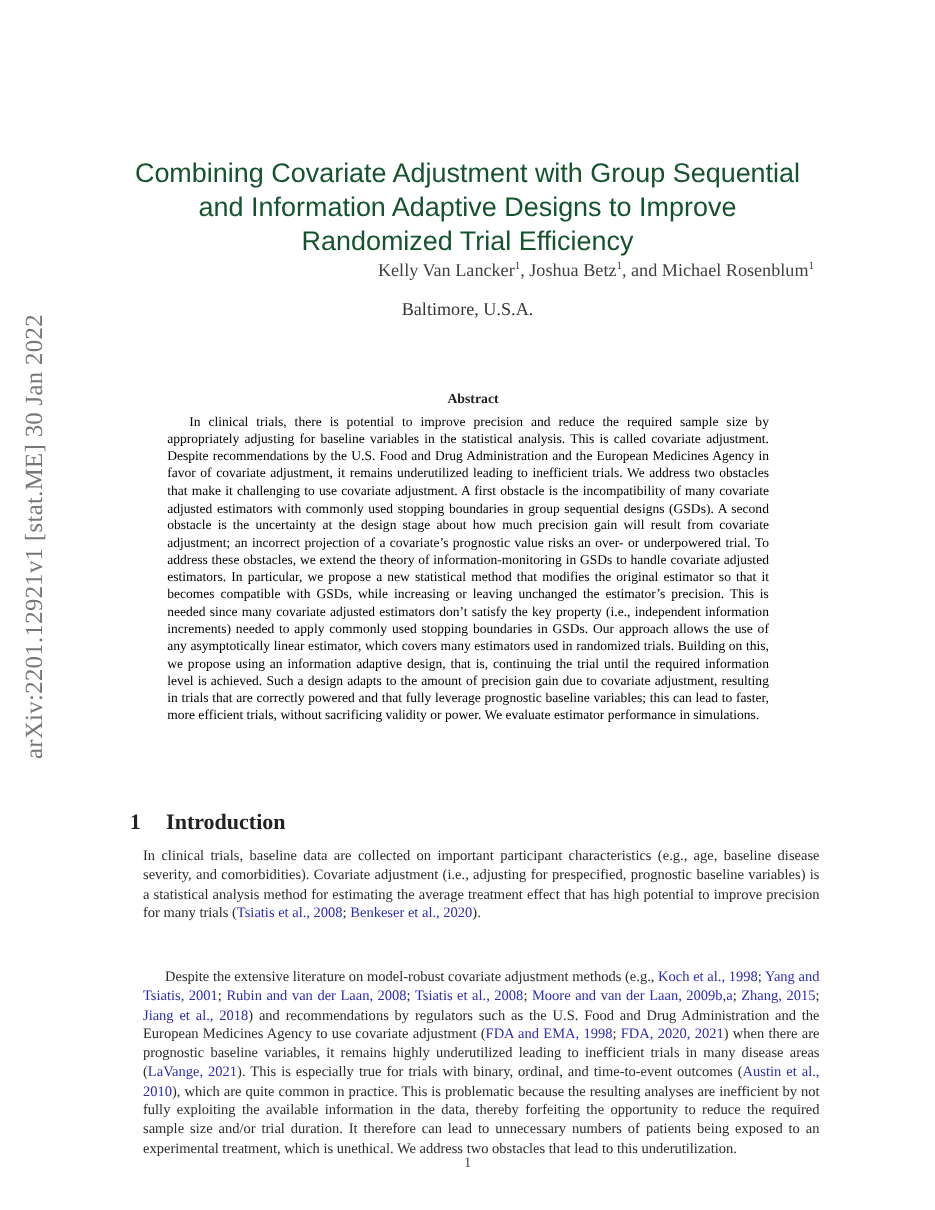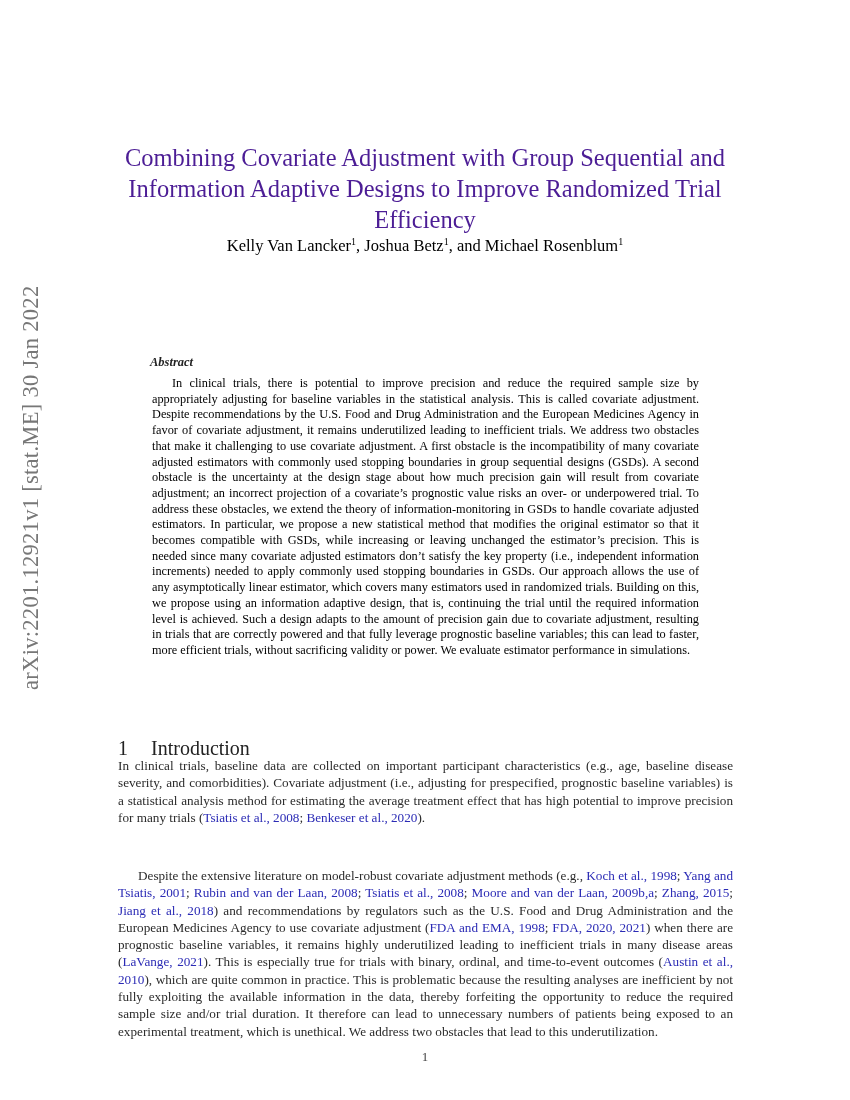--- a/index.html
+++ b/index.html
@@ -9,58 +9,58 @@
 
     .arxiv-stamp {
       position: absolute; left: 18px; top: 690px;
       transform-origin: left top; transform: rotate(-90deg);
       font-family: "Liberation Serif", serif; font-size: 22.5px; color: #777;
       white-space: nowrap; letter-spacing: 0.3px;
     }
 
     .title {
       position: absolute; left: 110px; width: 630px; top: 126px;
-      text-align: center; font-family: Liberation Serif, serif;
-      font-size: 24.5px; line-height: 31px; color: #4c1d95; font-weight: normal;
+      text-align: center; font-family: Liberation Sans, sans-serif;
+      font-size: 24.5px; line-height: 31px; color: #14532d; font-weight: normal;
     }
     .authors {
       position: absolute; left: 110px; width: 630px; top: 236px;
-      text-align: center; font-family: "Liberation Serif", serif;
-      font-size: 16.5px; color: #000000;
+      text-align: right; font-family: "Liberation Serif", serif;
+      font-size: 16.5px; color: #404040;
     }
     .affil {
       position: absolute; left: 110px; width: 630px; top: 270px;
       text-align: center; font-family: "Liberation Serif", serif;
       font-size: 16.5px; line-height: 21px; color: #333;
     }
     sup { font-size: 10px; vertical-align: super; line-height: 0; }
 
     .abstract-heading {
       position: absolute; left: 150px; width: 560px; top: 355px;
-      text-align: left; font-family: "Liberation Serif", serif;
-      font-weight: bold; font-size: 12.5px; color: #222; font-style: italic;
+      text-align: center; font-family: "Liberation Serif", serif;
+      font-weight: bold; font-size: 12.5px; color: #222;
     }
     .abstract-body {
       position: absolute; left: 152px; width: 547px; top: 376px;
       font-family: "Liberation Serif", serif; font-size: 12.3px;
       line-height: 15.7px; text-align: justify; color: #000000;
       text-indent: 20px; margin: 0;
     }
 
     .section-heading {
       position: absolute; left: 118px; top: 720px;
-      font-family: "Liberation Serif", serif; font-weight: normal;
+      font-family: "Liberation Serif", serif; font-weight: bold;
       font-size: 20px; color: #222; white-space: nowrap;
     }
     .section-heading .num { display: inline-block; width: 33px; }
 
     .intro {
       position: absolute; left: 118px; width: 615px;
       font-family: "Liberation Serif", serif; font-size: 13.2px;
-      line-height: 17.3px; text-align: justify; color: #2a2a2a; margin: 0;
+      line-height: 17.3px; text-align: justify; color: #2a2a2a; margin: 12px;
     }
     .intro.p1 { top: 757px; }
     .intro.p2 { top: 867px; text-indent: 20px; }
     .cite { color: #2b2bb5; cursor: pointer; }
 
     .page-number {
       position: absolute; left: 0; width: 850px; top: 1049px;
       text-align: center; font-family: "Liberation Serif", serif;
       font-size: 13px; color: #444;
     }
@@ -70,20 +70,21 @@
 
 <div class="page">
 
   <div class="arxiv-stamp">arXiv:2201.12921v1  [stat.ME]  30 Jan 2022</div>
 
   <h1 class="title">Combining Covariate Adjustment with Group Sequential and Information Adaptive Designs to Improve Randomized Trial Efficiency</h1>
 
   <div class="authors"><span>Kelly Van Lancker</span><sup>1</sup><span>, </span><span>Joshua Betz</span><sup>1</sup><span>, and </span><span>Michael Rosenblum</span><sup>1</sup></div>
 
   <div class="affil">
+    <div>Baltimore, U.S.A.</div>
   </div>
 
   <div class="abstract-heading">Abstract</div>
   <p class="abstract-body">In clinical trials, there is potential to improve precision and reduce the required sample size by appropriately adjusting for baseline variables in the statistical analysis. This is called covariate adjustment. Despite recommendations by the U.S. Food and Drug Administration and the European Medicines Agency in favor of covariate adjustment, it remains underutilized leading to inefficient trials. We address two obstacles that make it challenging to use covariate adjustment. A first obstacle is the incompatibility of many covariate adjusted estimators with commonly used stopping boundaries in group sequential designs (GSDs). A second obstacle is the uncertainty at the design stage about how much precision gain will result from covariate adjustment; an incorrect projection of a covariate’s prognostic value risks an over- or underpowered trial. To address these obstacles, we extend the theory of information-monitoring in GSDs to handle covariate adjusted estimators. In particular, we propose a new statistical method that modifies the original estimator so that it becomes compatible with GSDs, while increasing or leaving unchanged the estimator’s precision. This is needed since many covariate adjusted estimators don’t satisfy the key property (i.e., independent information increments) needed to apply commonly used stopping boundaries in GSDs. Our approach allows the use of any asymptotically linear estimator, which covers many estimators used in randomized trials. Building on this, we propose using an information adaptive design, that is, continuing the trial until the required information level is achieved. Such a design adapts to the amount of precision gain due to covariate adjustment, resulting in trials that are correctly powered and that fully leverage prognostic baseline variables; this can lead to faster, more efficient trials, without sacrificing validity or power. We evaluate estimator performance in simulations.</p>
 
   <h2 class="section-heading"><span class="num">1</span><span>Introduction</span></h2>
 
   <p class="intro p1"><span>In clinical trials, baseline data are collected on important participant characteristics (e.g., age, baseline disease severity, and comorbidities). Covariate adjustment (i.e., adjusting for prespecified, prognostic baseline variables) is a statistical analysis method for estimating the average treatment effect that has high potential to improve precision for many trials (</span><span class="cite">Tsiatis et al., 2008</span><span>; </span><span class="cite">Benkeser et al., 2020</span><span>).</span></p>
 
   <p class="intro p2"><span>Despite the extensive literature on model-robust covariate adjustment methods (e.g., </span><span class="cite">Koch et al., 1998</span><span>; </span><span class="cite">Yang and Tsiatis, 2001</span><span>; </span><span class="cite">Rubin and van der Laan, 2008</span><span>; </span><span class="cite">Tsiatis et al., 2008</span><span>; </span><span class="cite">Moore and van der Laan, 2009b,a</span><span>; </span><span class="cite">Zhang, 2015</span><span>; </span><span class="cite">Jiang et al., 2018</span><span>) and recommendations by regulators such as the U.S. Food and Drug Administration and the European Medicines Agency to use covariate adjustment (</span><span class="cite">FDA and EMA, 1998</span><span>; </span><span class="cite">FDA, 2020, 2021</span><span>) when there are prognostic baseline variables, it remains highly underutilized leading to inefficient trials in many disease areas (</span><span class="cite">LaVange, 2021</span><span>). This is especially true for trials with binary, ordinal, and time-to-event outcomes (</span><span class="cite">Austin et al., 2010</span><span>), which are quite common in practice. This is problematic because the resulting analyses are inefficient by not fully exploiting the available information in the data, thereby forfeiting the opportunity to reduce the required sample size and/or trial duration. It therefore can lead to unnecessary numbers of patients being exposed to an experimental treatment, which is unethical. We address two obstacles that lead to this underutilization.</span></p>

